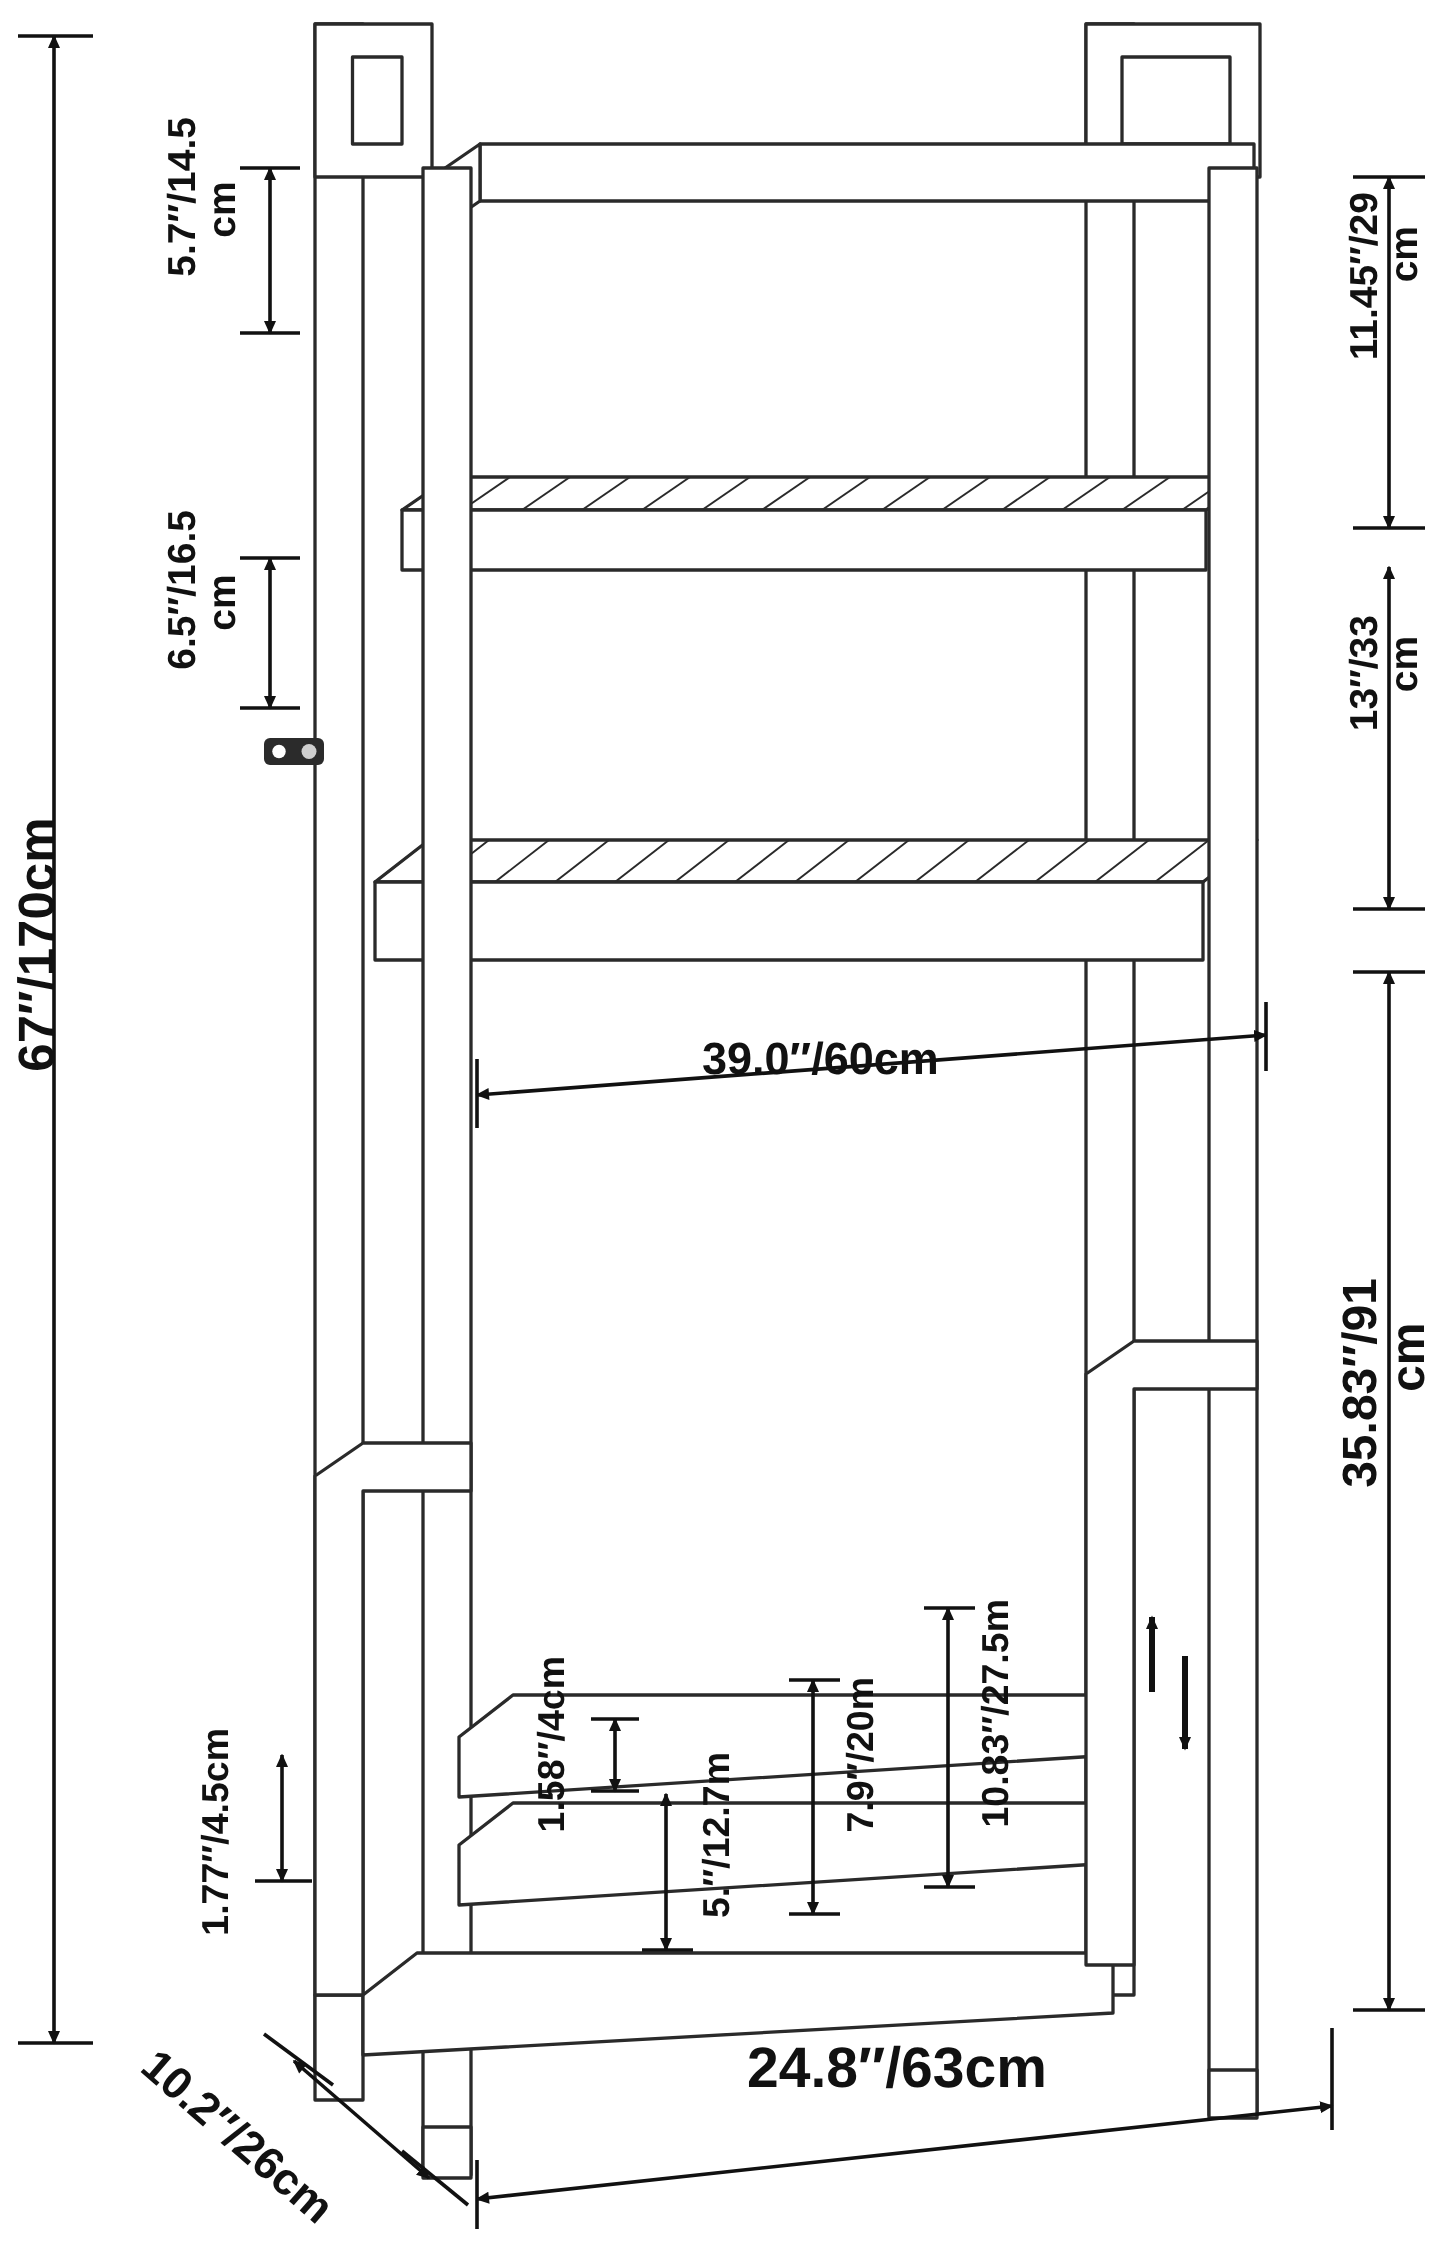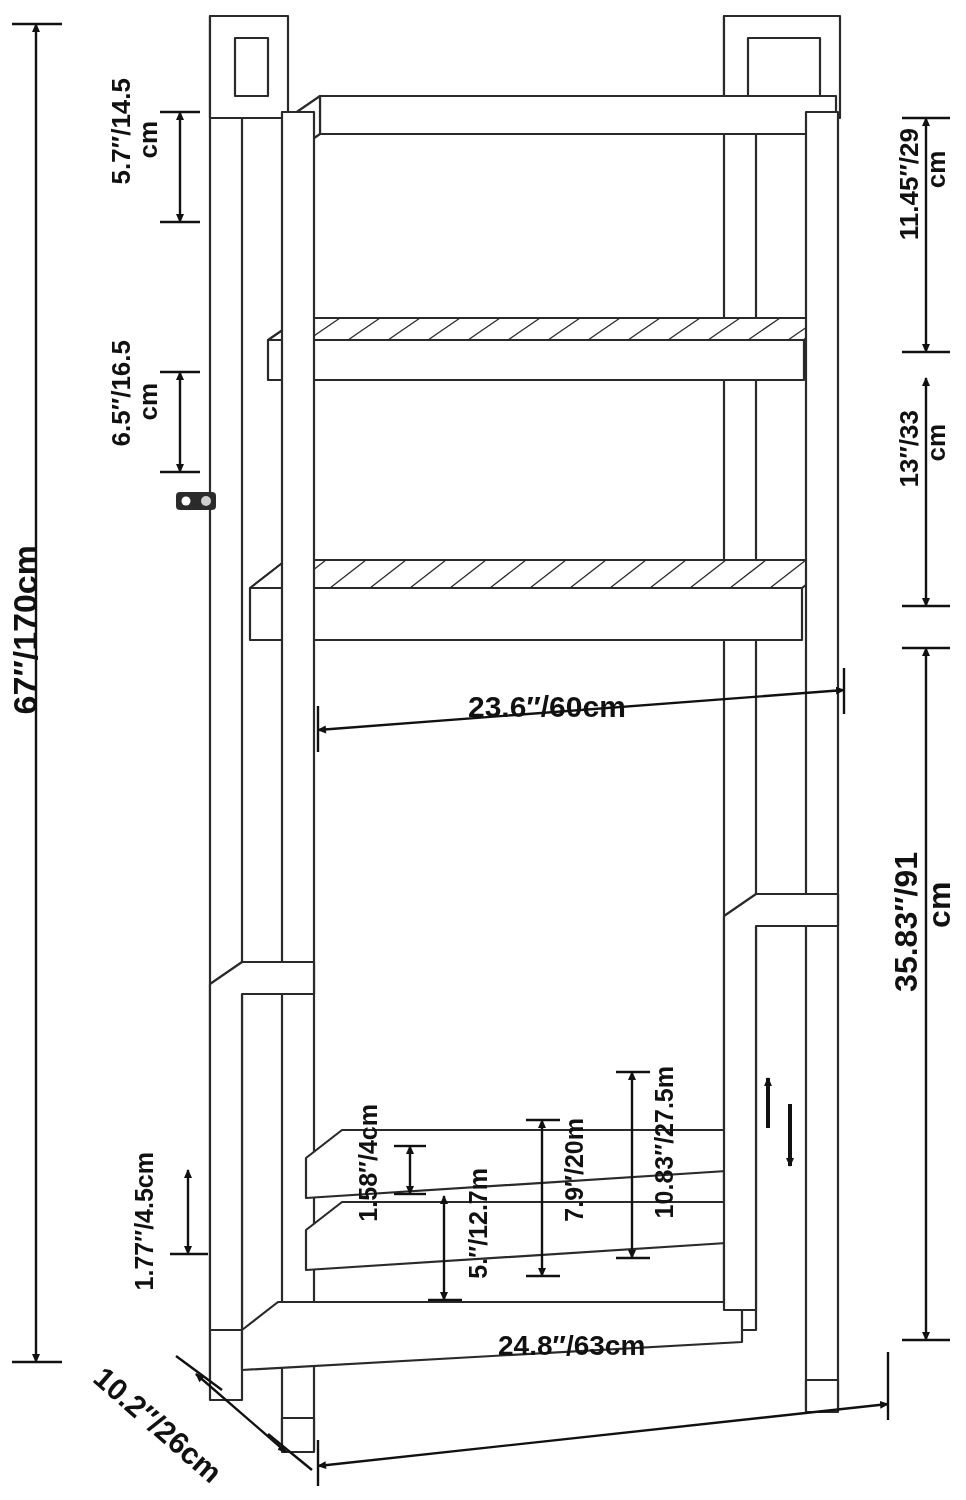--- a/index.html
+++ b/index.html
@@ -201,23 +201,23 @@
 
   <div class="dim-label vert-up" style="left:896px; top:128px; font-size:26px;">11.45″/29
 　　cm</div>
 
   <div class="dim-label vert-up" style="left:896px; top:410px; font-size:26px;">13″/33
 　cm</div>
 
   <div class="dim-label vert-up" style="left:890px; top:852px; font-size:32px;">35.83″/91
 　　cm</div>
 
-  <div class="dim-label" style="left:468px; top:692px; font-size:30px;">23.6″/60cm</div>
-
-  <div class="dim-label" style="left:498px; top:1332px; font-size:28px;">24.8″/63cm</div>
+  <div class="dim-label" style="left:468px; top:692px; font-size:30px;">39.0″/60cm</div>
+
+  <div class="dim-label" style="left:498px; top:1360px; font-size:38px;">24.8″/63cm</div>
 
   <div class="dim-label" style="left:108px; top:1362px; font-size:30px; transform:rotate(41deg); transform-origin:left top;">10.2″/26cm</div>
 
   <div class="dim-label vert-up" style="left:132px; top:1152px; font-size:25px;">1.77″/4.5cm</div>
 
   <div class="dim-label vert-up" style="left:356px; top:1104px; font-size:25px;">1.58″/4cm</div>
 
   <div class="dim-label vert-up" style="left:466px; top:1168px; font-size:25px;">5.″/12.7m</div>
 
   <div class="dim-label vert-up" style="left:562px; top:1118px; font-size:25px;">7.9″/20m</div>

